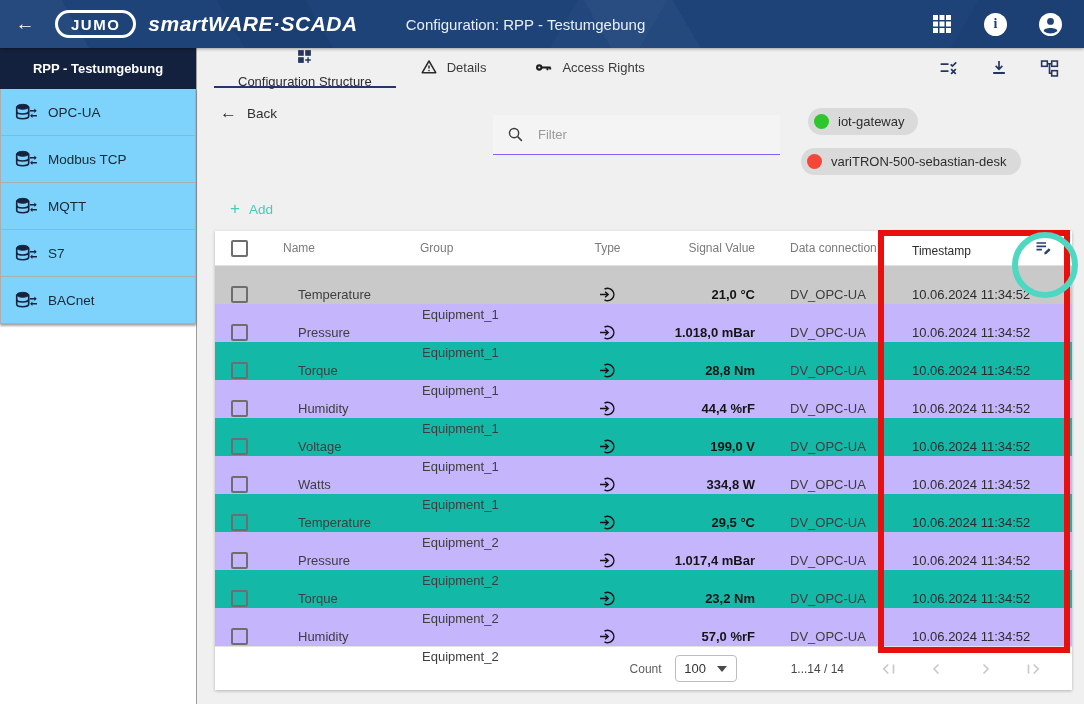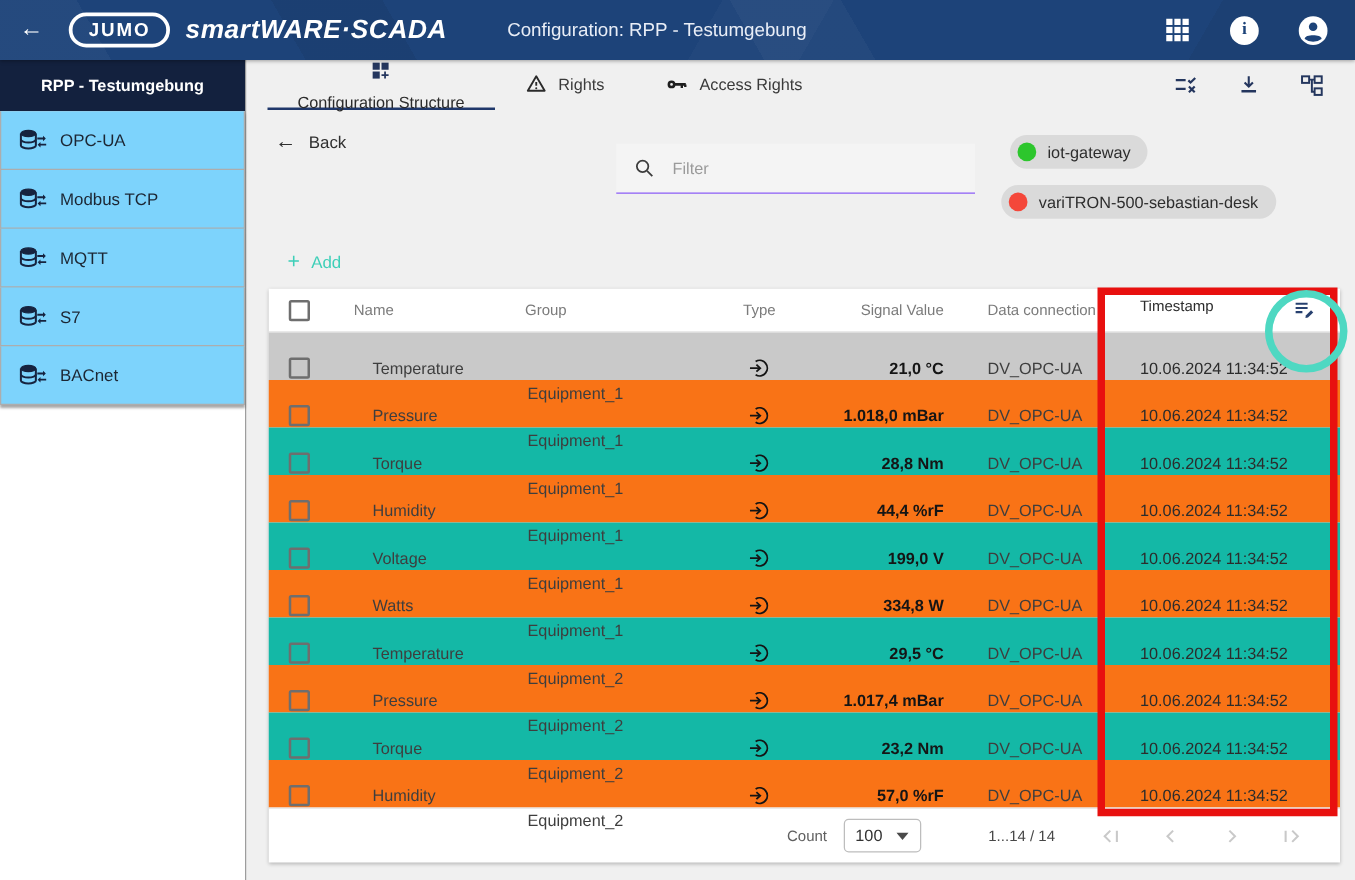--- a/index.html
+++ b/index.html
@@ -66,30 +66,30 @@
   .chip-2 { left:604px; top:100px; }
 
   .add-btn { position:absolute; left:33px; top:151px; display:flex; align-items:center; gap:9px; color:#3ecfb8; font-size:13.5px; cursor:pointer; }
   .add-btn .plus { font-size:17px; font-weight:400; }
 
   
   .table-card { position:absolute; left:18px; top:183px; width:857px; background:#fff; box-shadow:0 1px 3px rgba(0,0,0,0.25); }
   .thead, .trow { display:grid; grid-template-columns:68px 137px 140px 95px 115px 125px 1fr; align-items:center; }
   .thead { height:35px; font-size:12px; color:#7b7b7b; border-bottom:1px solid #e2e2e2; }
   .trow { height:38px; font-size:13px; background:#14b8a6; cursor:pointer; }
-  .trow.shade { background:#f97316; }
+  .trow.shade { background:#c4b5fd; }
   .trow.selected { background:#c9c9c9; }
   .cb { width:17px; height:17px; border:2px solid #6e6e6e; border-radius:2px; margin-left:16px; background:transparent; cursor:pointer; }
   .cell-name, .cell-group { color:#3e3e3e; }
   .cell-name { padding-left:15px; }
   .cell-group { padding-left:2px;margin-top:41px; }
   .cell-type { display:flex; justify-content:center; }
   .cell-signal { text-align:right; padding-right:15px; font-weight:bold; color:#151515; }
   .cell-conn { padding-left:20px; color:#3e3e3e; }
-  .cell-ts { padding-left:17px; color:#2c2c2c; display:flex; align-items:flex-start; justify-content:space-between; padding-right:18px;gap:24px; }
+  .cell-ts { padding-left:17px; color:#2c2c2c; display:flex; align-items:flex-end; justify-content:space-between; padding-right:18px;gap:24px; }
   .h-signal { text-align:right; padding-right:15px; }
   .h-conn { padding-left:20px; }
   .h-ts { padding-left:17px; }
 
   .tfoot { height:44px; border-top:1px solid #e3e3e3; display:flex; align-items:center; justify-content:flex-end; padding-right:30px; font-size:12px; color:#5f5f5f; }
   .count-select { width:62px; height:27px; border:1px solid #bdbdbd; border-radius:4px; display:flex; align-items:center; justify-content:center; gap:11px; margin:0 26px 0 13px; cursor:pointer; background:#fff; }
   .count-select .val { font-size:13px; color:#333; }
   .range-lbl { color:#474747; margin-right:36px;margin-left:28px; }
   .pager { display:flex; align-items:center; gap:30px; }
   .pager .pg { display:flex; cursor:default; }
@@ -234,21 +234,21 @@
       </g>
         </svg>
       <span>Configuration Structure</span>
     </div>
     <div class="tab">
       <svg width="18" height="18" viewBox="0 0 24 24">
         <path d="M12 4 21 19.5 H3 Z" fill="none" stroke="#2b2b2b" stroke-width="2" stroke-linejoin="round"></path>
         <path d="M12 10v4" stroke="#2b2b2b" stroke-width="2"></path>
           <circle cx="12" cy="16.8" r="1.1" fill="#2b2b2b"></circle>
       </svg>
-      <span>Rights</span>
+      <span>Details</span>
     </div>
     <div class="tab">
       <svg width="19" height="19" viewBox="0 0 24 24">
         <circle cx="6.6" cy="12" r="2.7" fill="none" stroke="#1e1e1e" stroke-width="2.6"></circle>
         <path d="M9.5 12H21" stroke="#1e1e1e" stroke-width="2.6"></path>
         <path d="M17 12v3.6 M20.5 12v2.6" stroke="#1e1e1e" stroke-width="2.4"></path>
       </svg>
       <span>Access Rights</span>
     </div>
 

